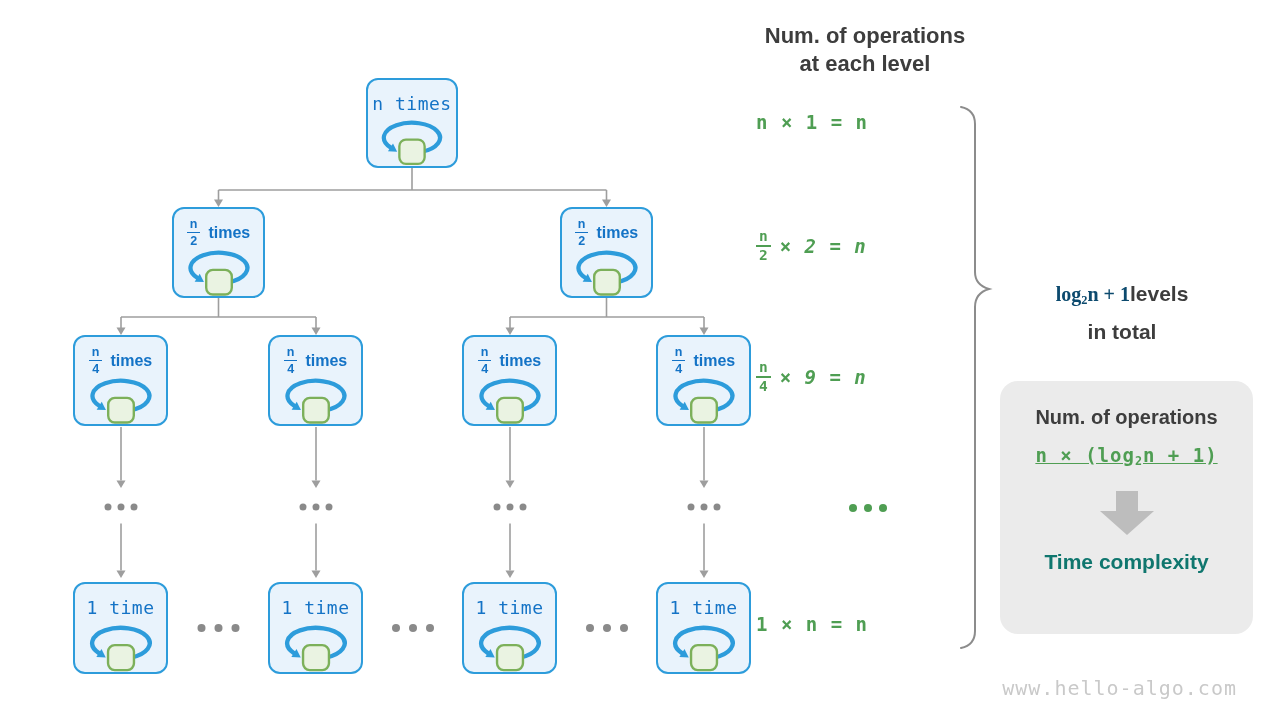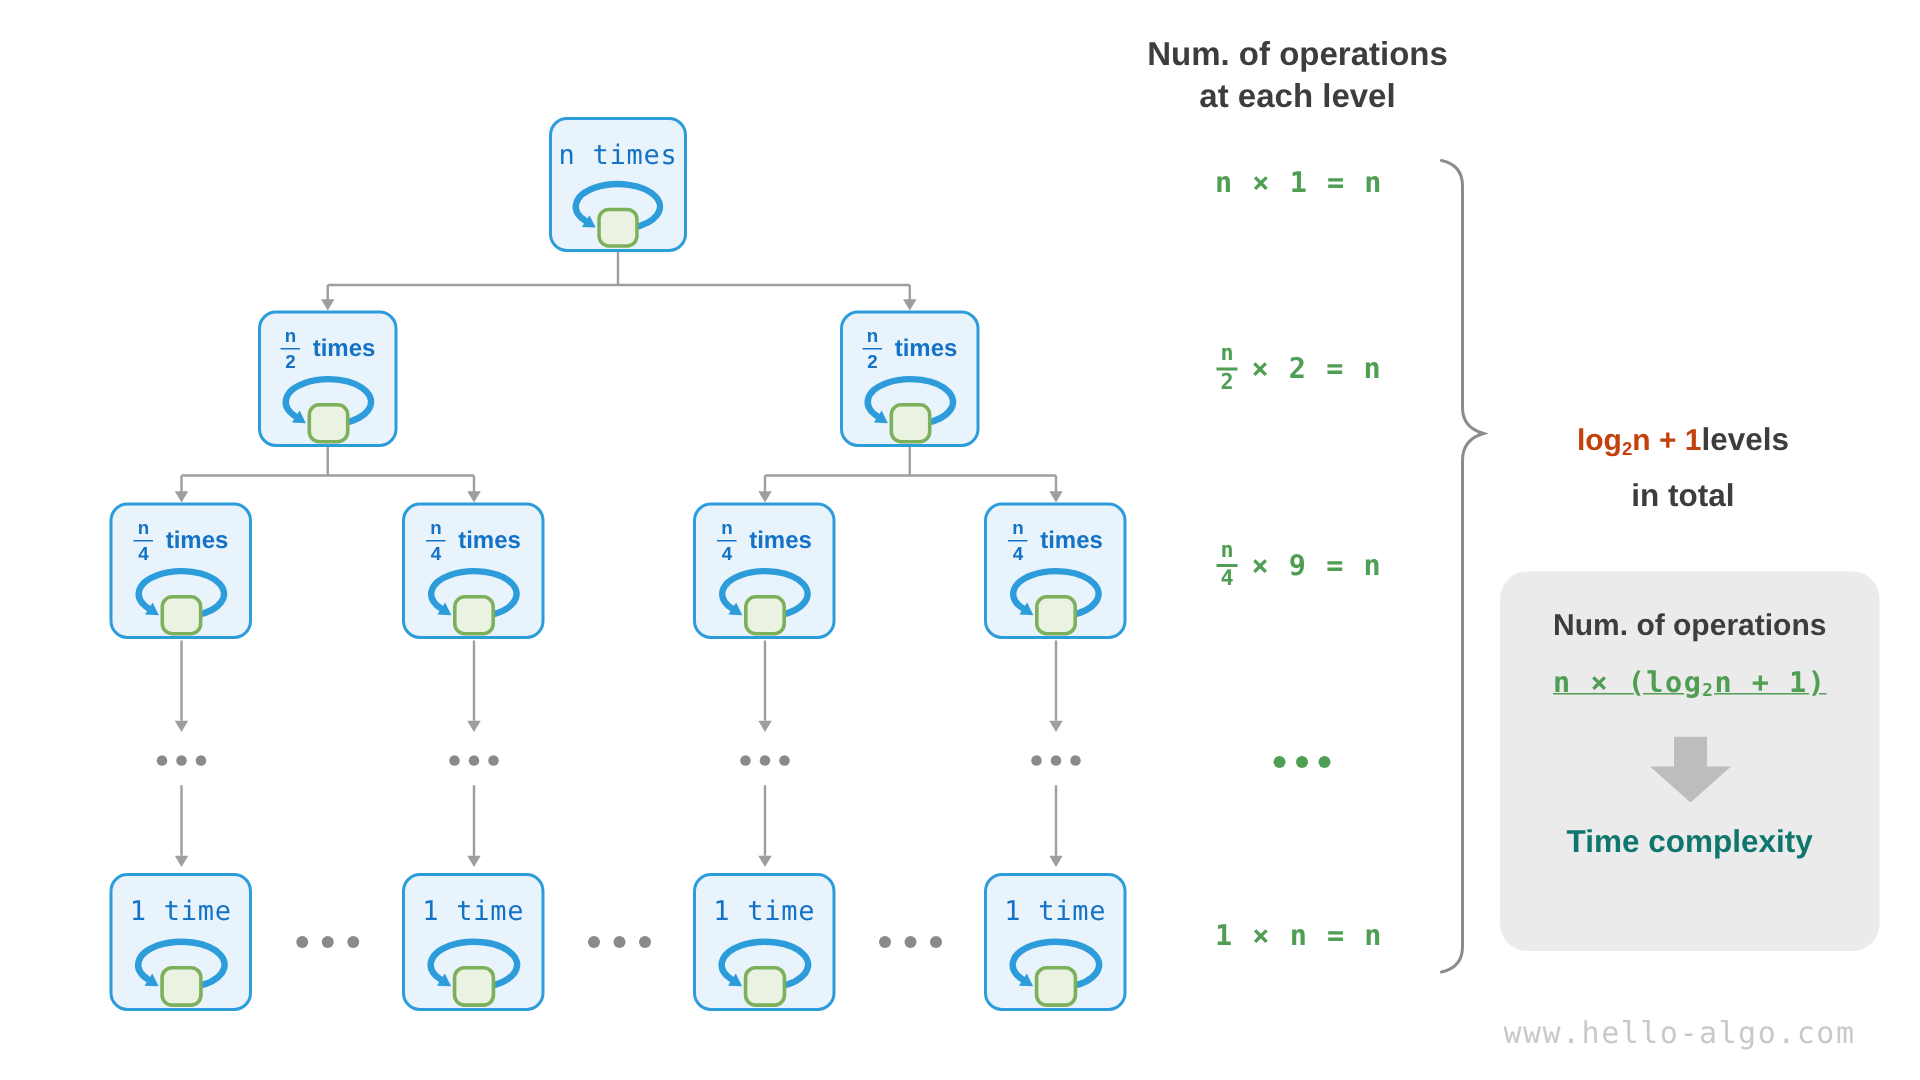--- a/index.html
+++ b/index.html
@@ -15,32 +15,32 @@
   .frac-label{font-family:"Liberation Sans",sans-serif;font-weight:700;}
   .nfrac{display:inline-flex;flex-direction:column;align-items:center;font-size:12.5px;line-height:1.15;}
   .nfrac .fnum{border-bottom:1.6px solid #1473c6;padding:0 3px;}
   .nfrac .fden{padding-top:1px;}
   .nsuffix{margin-left:8px;font-size:16px;}
   .loop-svg{display:block;}
 
   
   .header-title{position:absolute;left:735px;top:22px;width:260px;text-align:center;
                 color:#3d3d3d;font-size:22px;font-weight:700;line-height:28px;}
-  .eq{position:absolute;left:756px;width:220px;display:flex;justify-content:center;align-items:center;
+  .eq{position:absolute;left:756px;width:220px;display:flex;justify-content:flex-start;align-items:center;
       color:#4f9e53;font-family:"DejaVu Sans Mono","Liberation Mono",monospace;font-weight:700;
       font-size:19px;letter-spacing:1px;line-height:1.1;}
   .efrac{display:inline-flex;flex-direction:column;align-items:center;font-size:14.5px;letter-spacing:0;}
   .efrac .fnum{border-bottom:2px solid #4f9e53;padding:0 3px;}
   .efrac .fden{padding-top:1px;}
-  .erest{margin-left:9px;}
+  .erest{margin-left:9px;font-style:italic;}
 
   
   .brace-label{position:absolute;left:1002px;top:278px;width:240px;text-align:center;
                color:#3d3d3d;font-weight:700;font-size:21px;line-height:31px;}
-  .brace-label .green{color:#c2410c;font-family:Liberation Sans, sans-serif;font-size:20px;}
+  .brace-label .green{color:#0c4a6e;font-family:Liberation Serif, serif;font-size:20px;}
   .brace-label sub,.s-formula sub{font-size:0.62em;vertical-align:-0.25em;}
   .brace-label .dark-part{}
 
   
   .summary{position:absolute;left:1000px;top:381px;width:253px;height:253px;background:#ebebeb;border-radius:18px;}
   .summary>div{position:absolute;left:0;width:100%;text-align:center;}
   .s-title{top:25px;font-size:20px;font-weight:700;color:#3d3d3d;}
   .s-formula{top:63px;font-family:"DejaVu Sans Mono","Liberation Mono",monospace;font-weight:700;
              font-size:19px;color:#4f9e53;letter-spacing:1px;text-decoration:underline;}
   .s-arrow{top:110px;}

